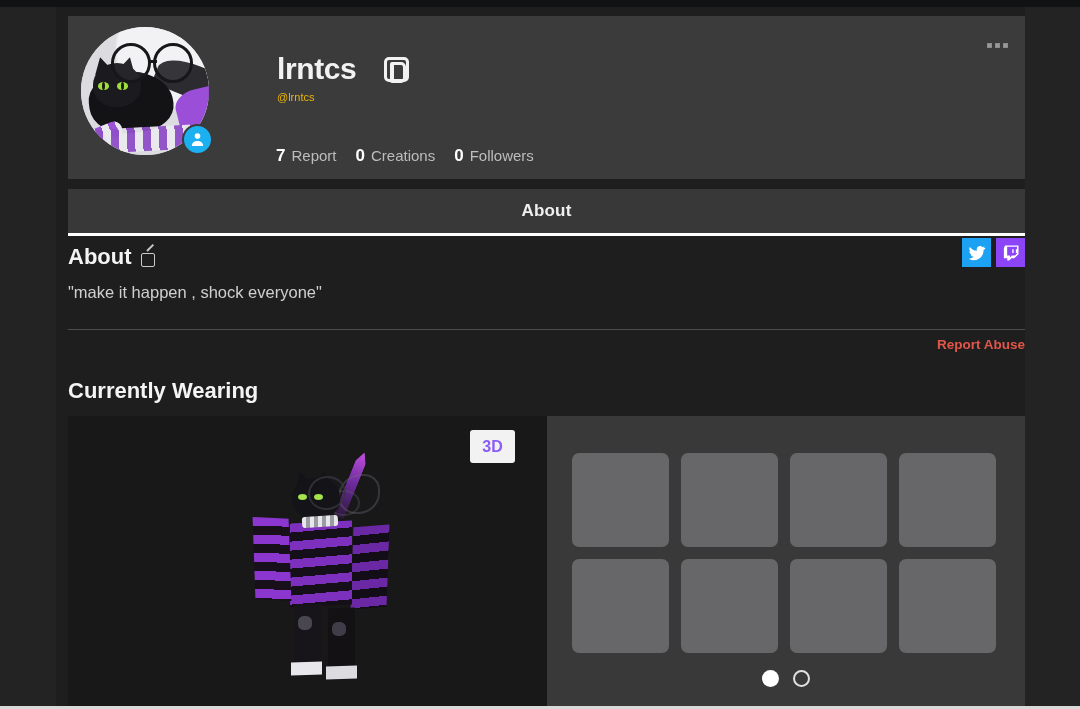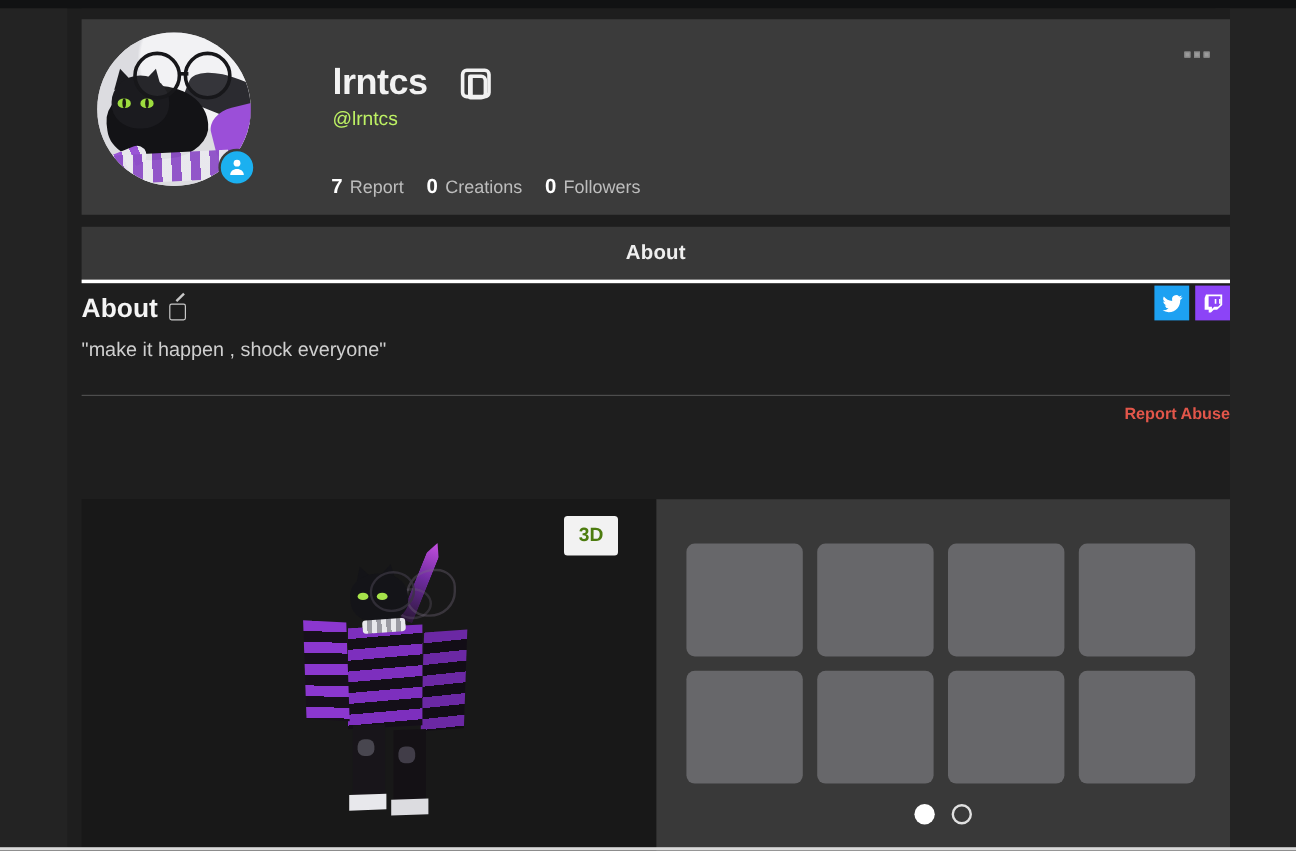--- a/index.html
+++ b/index.html
@@ -72,21 +72,21 @@
     font-size:30px; font-weight:bold; color:#f2f2f2; letter-spacing:-.4px;
   }
   .premium-badge {
     position:absolute; left:316px; top:41px; width:25px; height:25px;
     border:3px solid #f2f2f2; border-radius:5px;
   }
   .premium-badge:before {
     content:""; position:absolute; left:3px; top:2px; width:9px; height:15px;
     border:3px solid #f2f2f2; border-radius:2px 5px 5px 2px; border-left-width:4px;
   }
-  .username { position:absolute; left:209px; top:75px; font-size:16px; color:#bef264; }
+  .username { position:absolute; left:209px; top:75px; font-size:11px; color:#eab308; }
   .stats { position:absolute; left:208px; top:130px; display:flex; gap:19px; align-items:baseline; }
   .stat { display:flex; align-items:baseline; gap:6px; }
   .stat .num { font-size:17px; font-weight:bold; color:#ffffff; }
   .stat .lbl { font-size:15px; color:#bdbdbd; }
   .more-menu {
     position:absolute; right:13px; top:23px; display:flex; gap:3px;
     padding:4px; cursor:pointer;
   }
   .more-menu i { width:5px; height:5px; background:#9a9a9a; display:block;
      border:1px solid #8a8a8a; box-sizing:border-box; }
@@ -121,21 +121,21 @@
   .divider { position:absolute; left:0px; top:322px; width:957px; height:1px; background:#4d4d4d; }
   .report-abuse { position:absolute; right:0px; top:330px; font-size:13.5px;
      font-weight:bold; color:#e2564a; cursor:pointer; }
 
   
   .cw-title { position:absolute; left:0px; top:371px; font-size:22px; font-weight:bold; color:#f4f4f4; }
 
   .cw-body { position:absolute; left:0px; top:409px; width:957px; height:300px; display:flex; }
   .avatar-panel { position:relative; width:479px; height:300px; background:#181818; }
   .btn-3d { position:absolute; right:32px; top:14px; width:45px; height:33px;
-     background:#f2f2f2; color:#4d7c0f; font-size:16px; font-weight:bold;
+     background:#f2f2f2; color:#8b5cf6; font-size:16px; font-weight:bold;
      display:flex; align-items:center; justify-content:center; border-radius:3px; cursor:pointer; }
 
   
   .rbx { position:absolute; left:178px; top:40px; width:160px; height:230px; }
   .rbx-torso { position:absolute; left:44px; top:66px; width:62px; height:84px;
      background: repeating-linear-gradient(178deg,#7d2fbe 0 9px,#140f18 9px 18px);
      transform: skewY(-3deg); }
   .rbx-arm-l { position:absolute; left:8px; top:62px; width:36px; height:82px;
      background: repeating-linear-gradient(178deg,#8b37cf 0 9px,#17101b 9px 18px);
      transform: skewY(5deg) rotate(-2deg); }
@@ -279,20 +279,21 @@
         <svg viewBox="0 0 24 24" fill="#ffffff" aria-hidden="true">
           <path d="M4 2 2.5 5.8v13.1h4.5V22h2.5l3.1-3.1h3.7L22 13.6V2H4zm16 10.8-2.6 2.6h-4.3l-2.5 2.5v-2.5H6.9V3.8H20v9z"></path>
           <path d="M13.7 6.9h1.8v5.2h-1.8zm4.8 0h1.8v5.2h-1.8z"></path>
         </svg>
       </div>
     </div>
 
     <div class="divider"></div>
     <div class="report-abuse">Report Abuse</div>
 
+    <div class="cw-title">Currently Wearing</div>
 
     <div class="cw-body">
 
       <div class="avatar-panel">
         <div class="btn-3d">3D</div>
         <div class="rbx">
           <div class="rbx-sword"></div>
           <div class="rbx-smoke1"></div>
           <div class="rbx-smoke2"></div>
           <div class="rbx-arm-r"></div>

